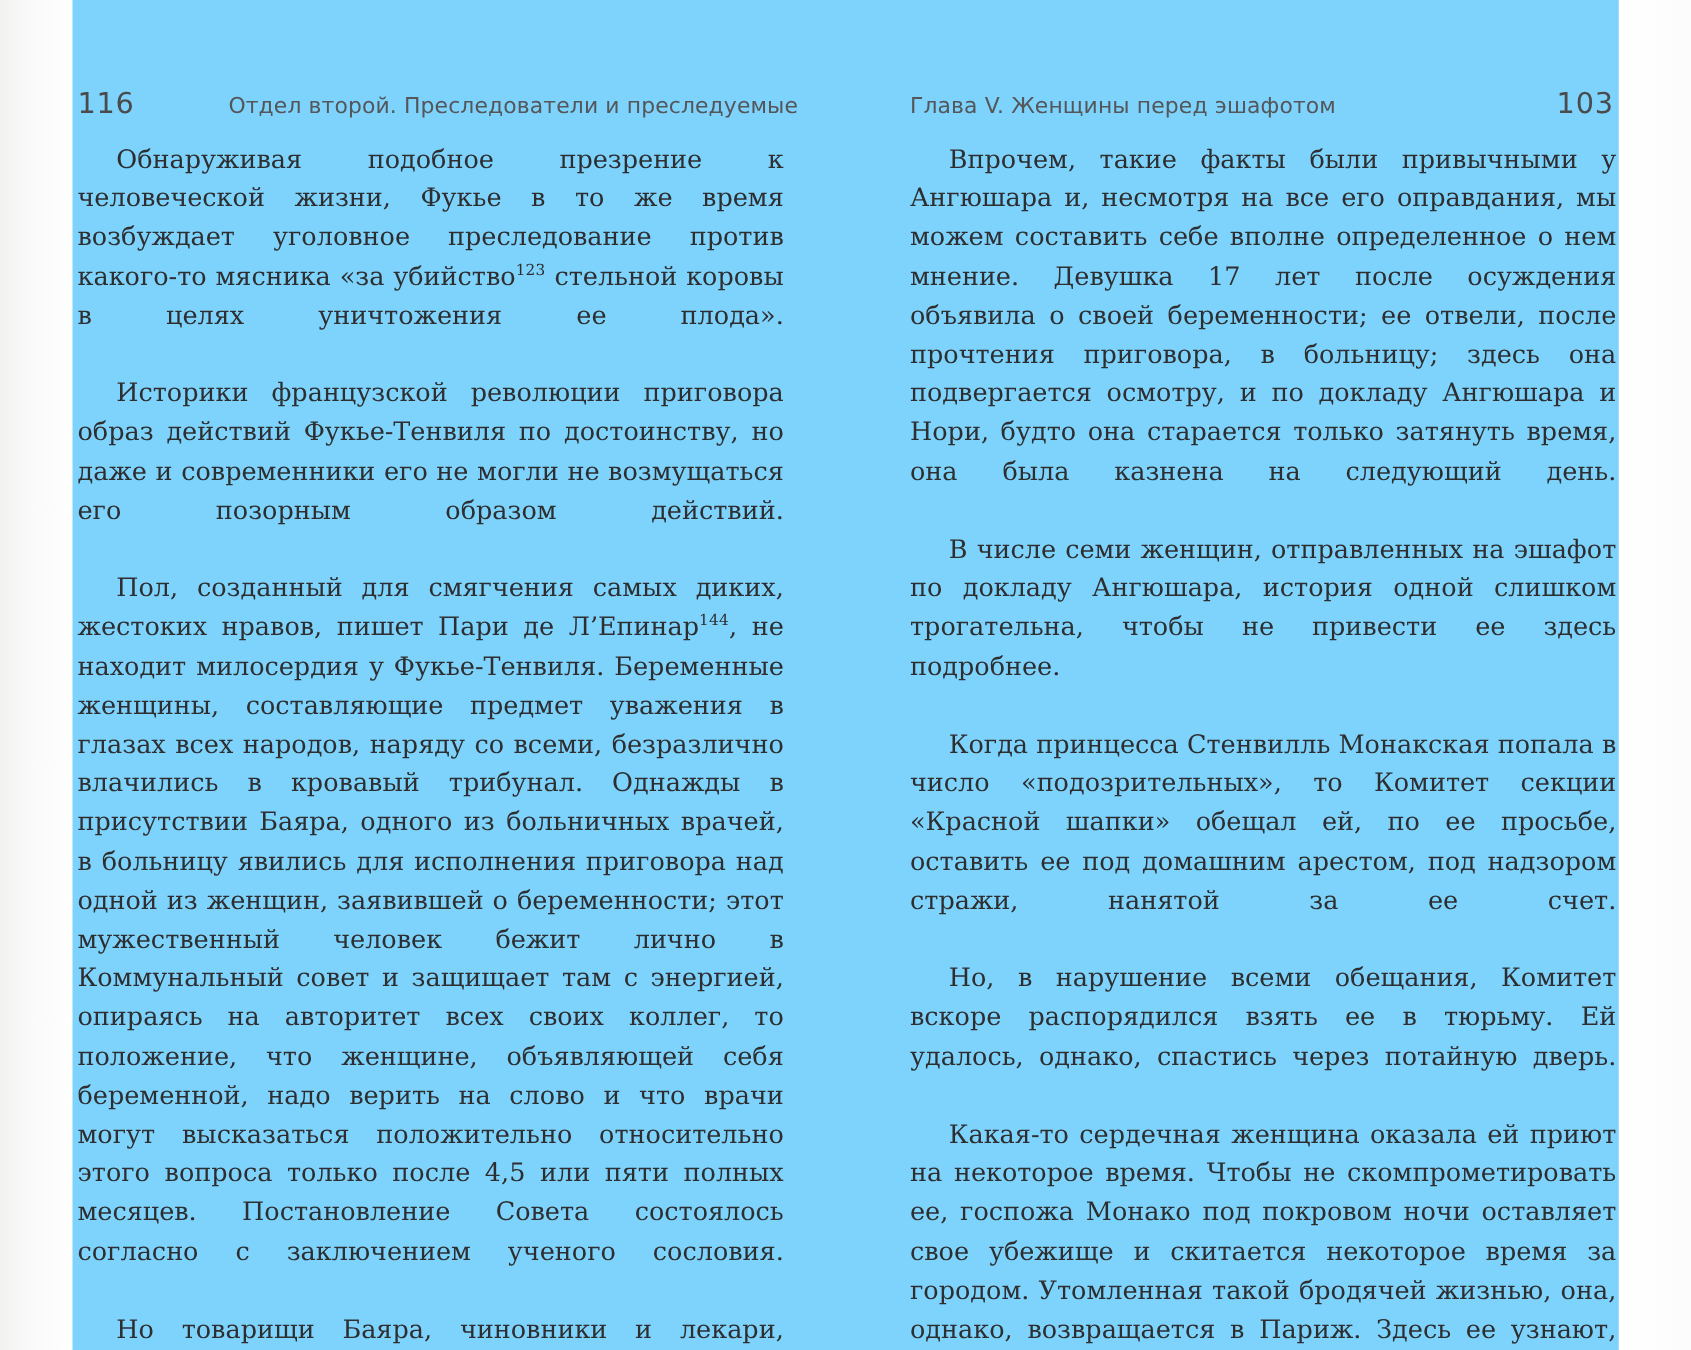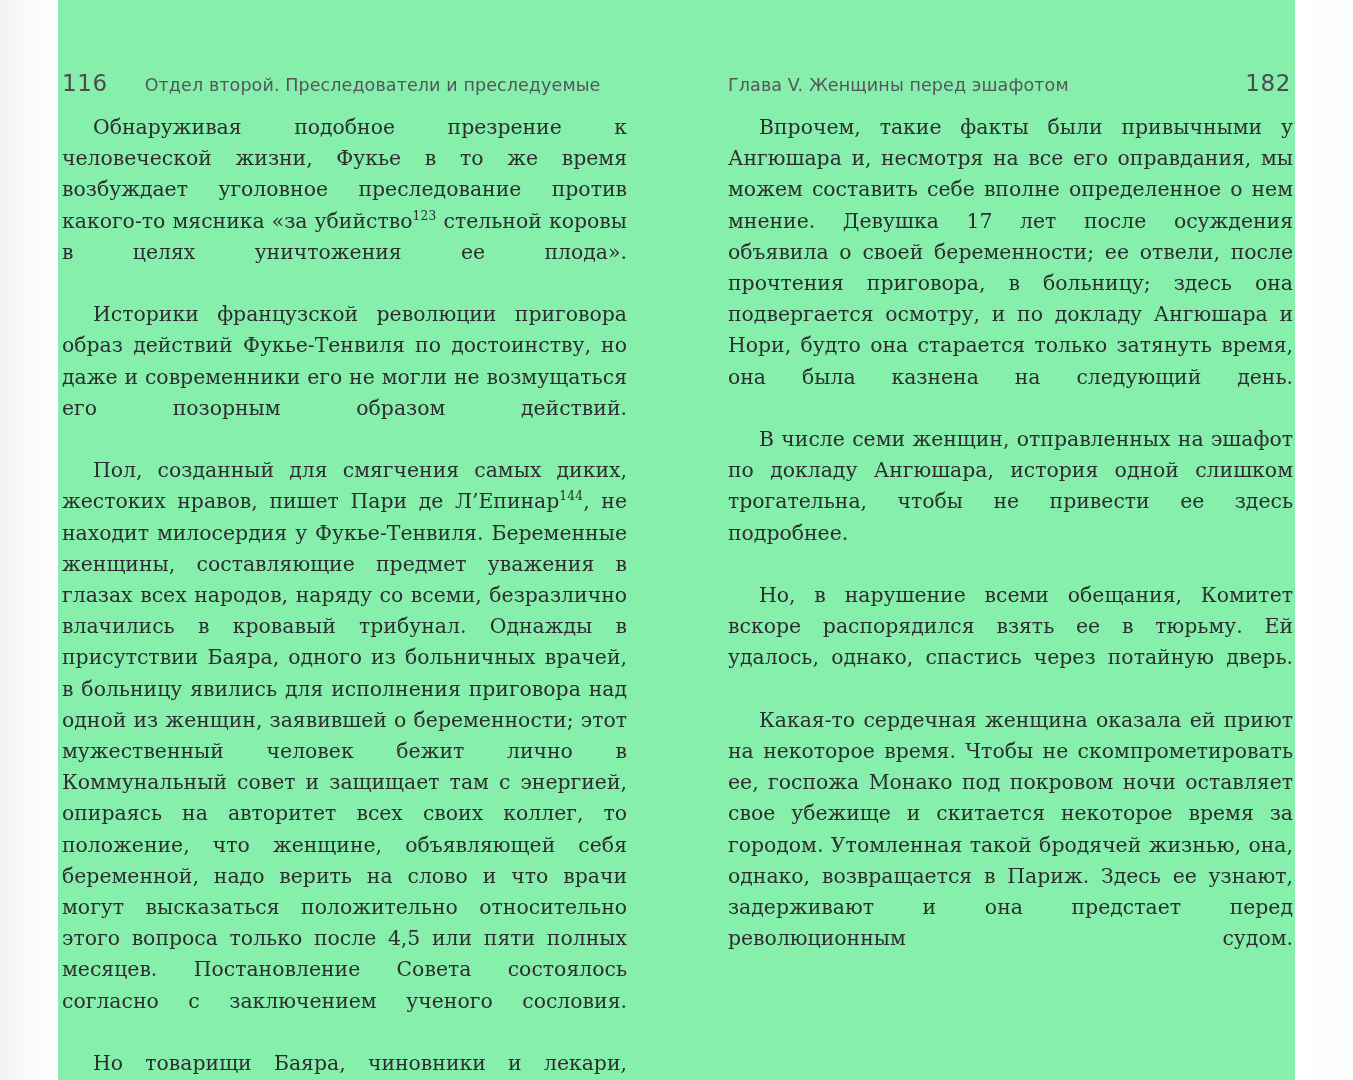--- a/index.html
+++ b/index.html
@@ -6,21 +6,21 @@
   html, body {
     margin: 0;
     padding: 0;
     background: #ffffff;
   }
 
   .spread {
     position: relative;
     width: 1353px;
     height: 1080px;
-    background: #86efac;
+    background: #7dd3fc;
     overflow: hidden;
     
     box-shadow: none;
   }
 
   
   .scan-edge-left,
   .scan-edge-right {
     position: absolute;
     top: 0;
@@ -73,21 +73,21 @@
     font-size: 23px;
     color: #4b4b4d;
     letter-spacing: 0.6px;
   }
   .head-title {
     font-size: 17.5px;
     color: #55565a;
   }
 
   .page-left .folio { margin-right: 0; }
-  .page-left .head-title { margin-left: 37px; }
+  .page-left .head-title { margin-left: 75px; }
   .page-right .head-title { margin-right: auto; }
   .page-right .folio { margin-left: auto; }
 
   
   .textblock {
     position: absolute;
     top: 112px;
     font-family: "DejaVu Serif", "Liberation Serif", serif;
     font-size: 20.4px;
     line-height: 31.2px;
@@ -136,23 +136,24 @@
         <p>Обнаруживая подобное презрение к человеческой жизни, Фукье в то же время возбуждает уголовное преследование против какого-то мясника «за убийство<sup class="fn">123</sup> стельной коровы в целях уничтожения ее плода».</p>
         <p>Историки французской революции приговора образ действий Фукье-Тенвиля по достоинству, но даже и современники его не могли не возмущаться его позорным образом действий.</p>
         <p>Пол, созданный для смягчения самых диких, жестоких нравов, пишет Пари де Л’Епинар<sup class="fn">144</sup>, не находит милосердия у Фукье-Тенвиля. Беременные женщины, составляющие предмет уважения в глазах всех народов, наряду со всеми, безразлично влачились в кровавый трибунал. Однажды в присутствии Баяра, одного из больничных врачей, в больницу явились для исполнения приговора над одной из женщин, заявившей о беременности; этот мужественный человек бежит лично в Коммунальный совет и защищает там с энергией, опираясь на авторитет всех своих коллег, то положение, что женщине, объявляющей себя беременной, надо верить на слово и что врачи могут высказаться положительно относительно этого вопроса только после 4,5 или пяти полных месяцев. Постановление Совета состоялось согласно с заключением ученого сословия.</p>
         <p>Но товарищи Баяра, чиновники и лекари, назначенные по протекции Робеспьера и Фукье, не стеснялись подобными сомнениями и открыто пренебрегали всяким чувством гуманности.</p>
       </div>
   </div>
 
   <div class="page page-right">
     <div class="running-head">
       <span class="head-title">Глава V. Женщины перед эшафотом</span>
-      <span class="folio">182</span>
+      <span class="folio">103</span>
     </div>
     <div class="textblock">
         <p>Впрочем, такие факты были привычными у Ангюшара и, несмотря на все его оправдания, мы можем составить себе вполне определенное о нем мнение. Девушка 17 лет после осуждения объявила о своей беременности; ее отвели, после прочтения приговора, в больницу; здесь она подвергается осмотру, и по докладу Ангюшара и Нори, будто она старается только затянуть время, она была казнена на следующий день.</p>
         <p>В числе семи женщин, отправленных на эшафот по докладу Ангюшара, история одной слишком трогательна, чтобы не привести ее здесь подробнее.</p>
+        <p>Когда принцесса Стенвилль Монакская попала в число «подозрительных», то Комитет секции «Красной шапки» обещал ей, по ее просьбе, оставить ее под домашним арестом, под надзором стражи, нанятой за ее счет.</p>
         <p>Но, в нарушение всеми обещания, Комитет вскоре распорядился взять ее в тюрьму. Ей удалось, однако, спастись через потайную дверь.</p>
         <p>Какая-то сердечная женщина оказала ей приют на некоторое время. Чтобы не скомпрометировать ее, госпожа Монако под покровом ночи оставляет свое убежище и скитается некоторое время за городом. Утомленная такой бродячей жизнью, она, однако, возвращается в Париж. Здесь ее узнают, задерживают и она предстает перед революционным судом.</p>
       </div>
   </div>
 
 </div>
 
 </body></html>

